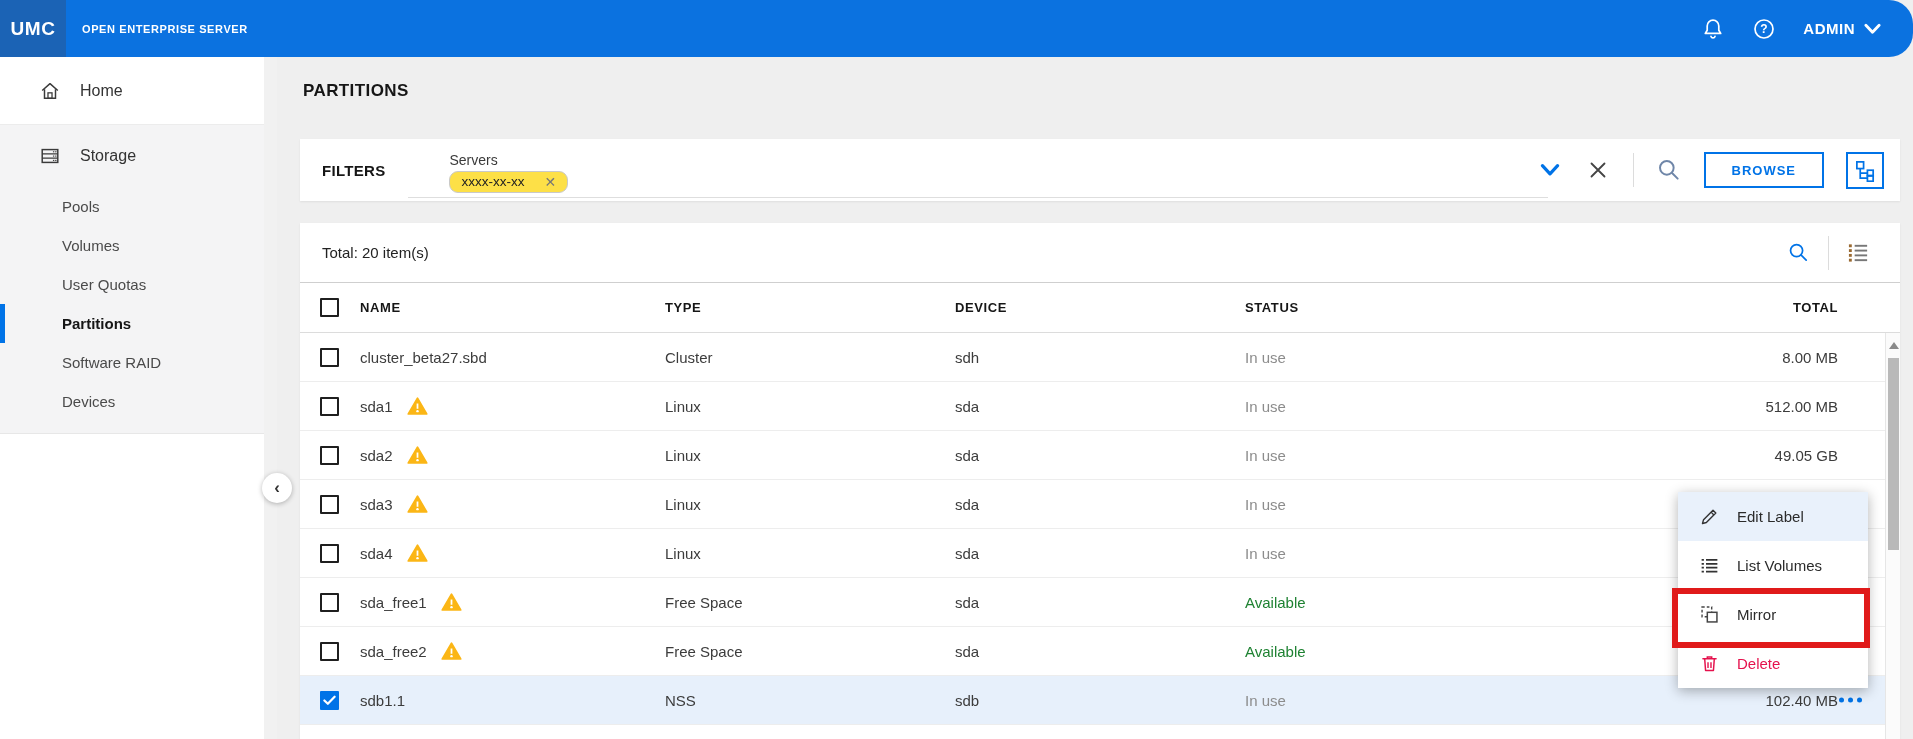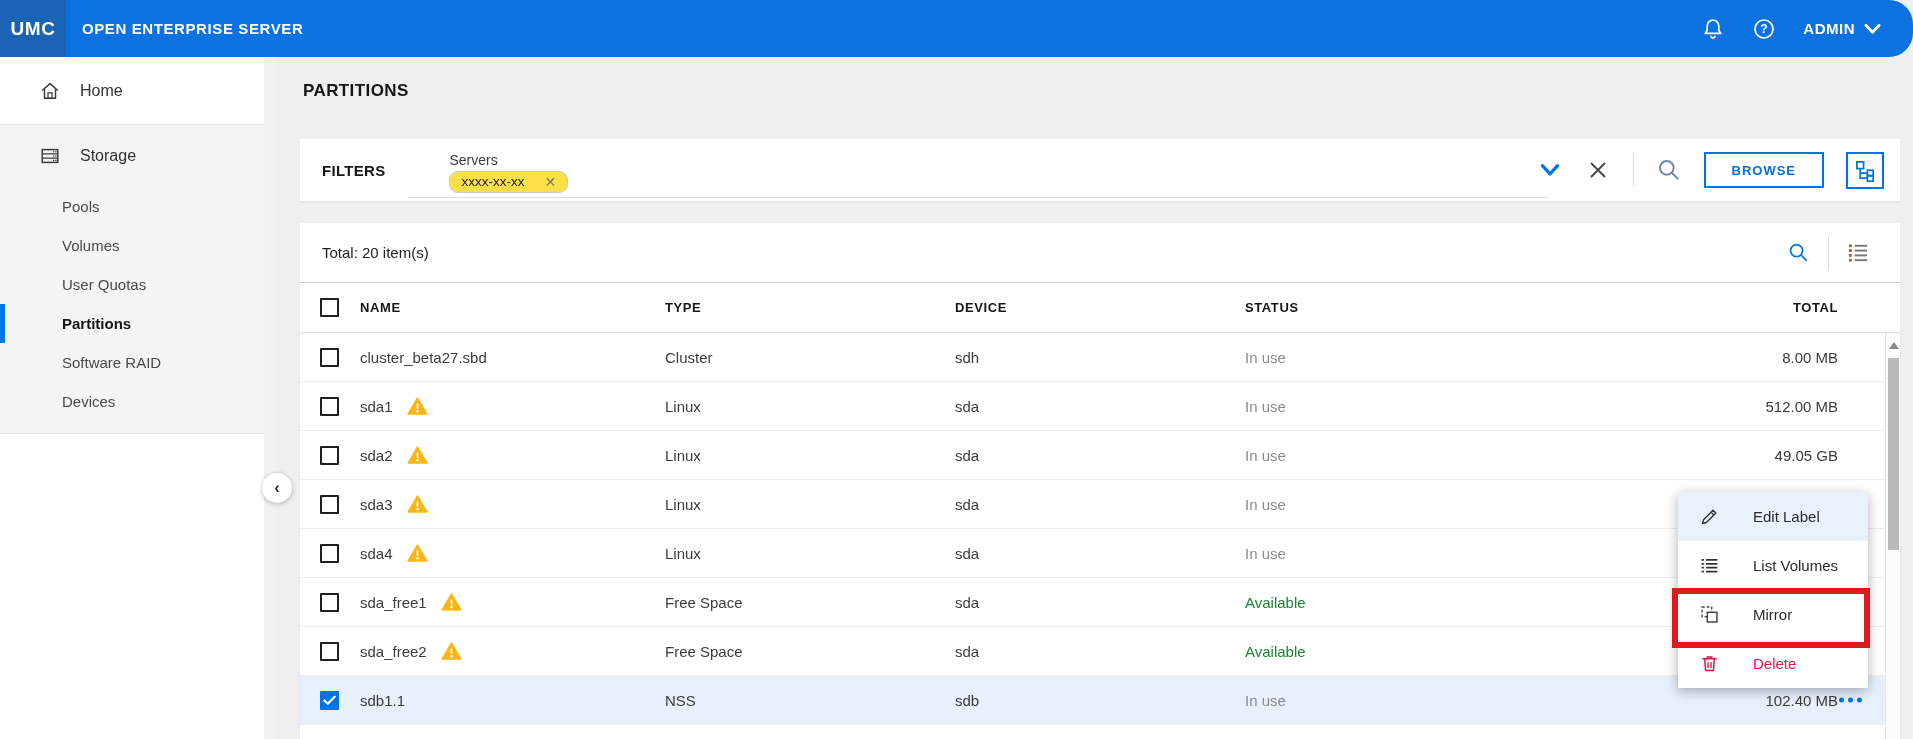--- a/index.html
+++ b/index.html
@@ -2,21 +2,21 @@
 <html><head>
 <meta charset="utf-8">
 <style>
   * { box-sizing: border-box; margin: 0; padding: 0; }
   html,body { width:1913px; height:739px; overflow:hidden; }
   body { font-family:"Liberation Sans","DejaVu Sans",sans-serif; background:#efefef; position:relative; color:#2b2b2b; }
 
   
   .topbar { position:absolute; left:0; top:0; width:1913px; height:57px; background:#0b72e0; display:flex; align-items:center; z-index:60;border-radius:24px; }
   .logo-box { width:66px; height:57px; background:#1b63b5; color:#fff; font-weight:bold; font-size:19px; display:flex; align-items:center; justify-content:center; letter-spacing:.5px; }
-  .product-name { color:#fff; font-weight:bold; font-size:15px; letter-spacing:.6px; margin-left:16px; }
+  .product-name { color:#fff; font-weight:bold; font-size:11px; letter-spacing:.6px; margin-left:16px; }
   .topbar-right { margin-left:auto; display:flex; align-items:center; gap:27px; margin-right:32px; }
   .tb-icon { width:24px; height:24px; display:block; cursor:pointer; }
   .admin-wrap { display:flex; align-items:center; gap:9px; color:#fff; font-weight:bold; font-size:15px; letter-spacing:.5px; cursor:pointer; }
 
   
   .sidebar { position:absolute; left:0; top:57px; bottom:0; width:277px; background:#fff; z-index:40; }
   .sidebar-gutter { position:absolute; right:0; top:0; bottom:0; width:13px; background:#f1f1f1; }
   .nav-row { display:flex; align-items:center; gap:19px; padding-left:39px; cursor:pointer; font-size:16px; color:#333; }
   .nav-home { height:68px; border-bottom:1px solid #ececec; }
   .storage-group { background:#f4f4f5; padding-bottom:12px; border-bottom:1px solid #e7e7e7; }
@@ -67,21 +67,21 @@
   .row-dots { position:absolute; right:38px; top:50%; transform:translateY(-50%); display:flex; gap:4px; cursor:pointer; }
   .row-dots i { width:5px; height:5px; border-radius:50%; background:#0073e7; display:block; }
 
   
   .tscroll { position:absolute; right:0; top:110px; bottom:0; width:15px; background:#fbfbfb; border-left:1px solid #e6e6e6; }
   .tscroll .up-arrow { position:absolute; top:9px; left:3px; width:0; height:0; border-left:5px solid transparent; border-right:5px solid transparent; border-bottom:7px solid #8a8a8a; cursor:pointer; }
   .tscroll .thumb { position:absolute; top:25px; left:2px; width:11px; height:192px; background:#b9b9b9; cursor:pointer; }
 
   
   .ctx-menu { position:absolute; left:1401px; top:435px; width:190px; background:#fff; box-shadow:0 3px 12px rgba(0,0,0,.30); z-index:45; }
-  .ctx-item { height:49px; display:flex; align-items:center; gap:33px; padding-left:21px; font-size:15px; color:#2b2b2b; cursor:pointer; background:#fff; }
+  .ctx-item { height:49px; display:flex; align-items:center; gap:17px; padding-left:21px; font-size:15px; color:#2b2b2b; cursor:pointer; background:#fff; }
   .ctx-item.hl { background:#e9f1fb; }
   .ctx-item.danger { color:#e5124d; }
   .ctx-icon { width:21px; height:21px; display:block; flex:none; }
 
   .red-annotation { position:absolute; left:1395px; top:531px; width:198px; height:60px; border:6px solid #e01a1a; z-index:48; pointer-events:none; }
 </style>
 </head>
 <body>
 
 <header class="topbar">

